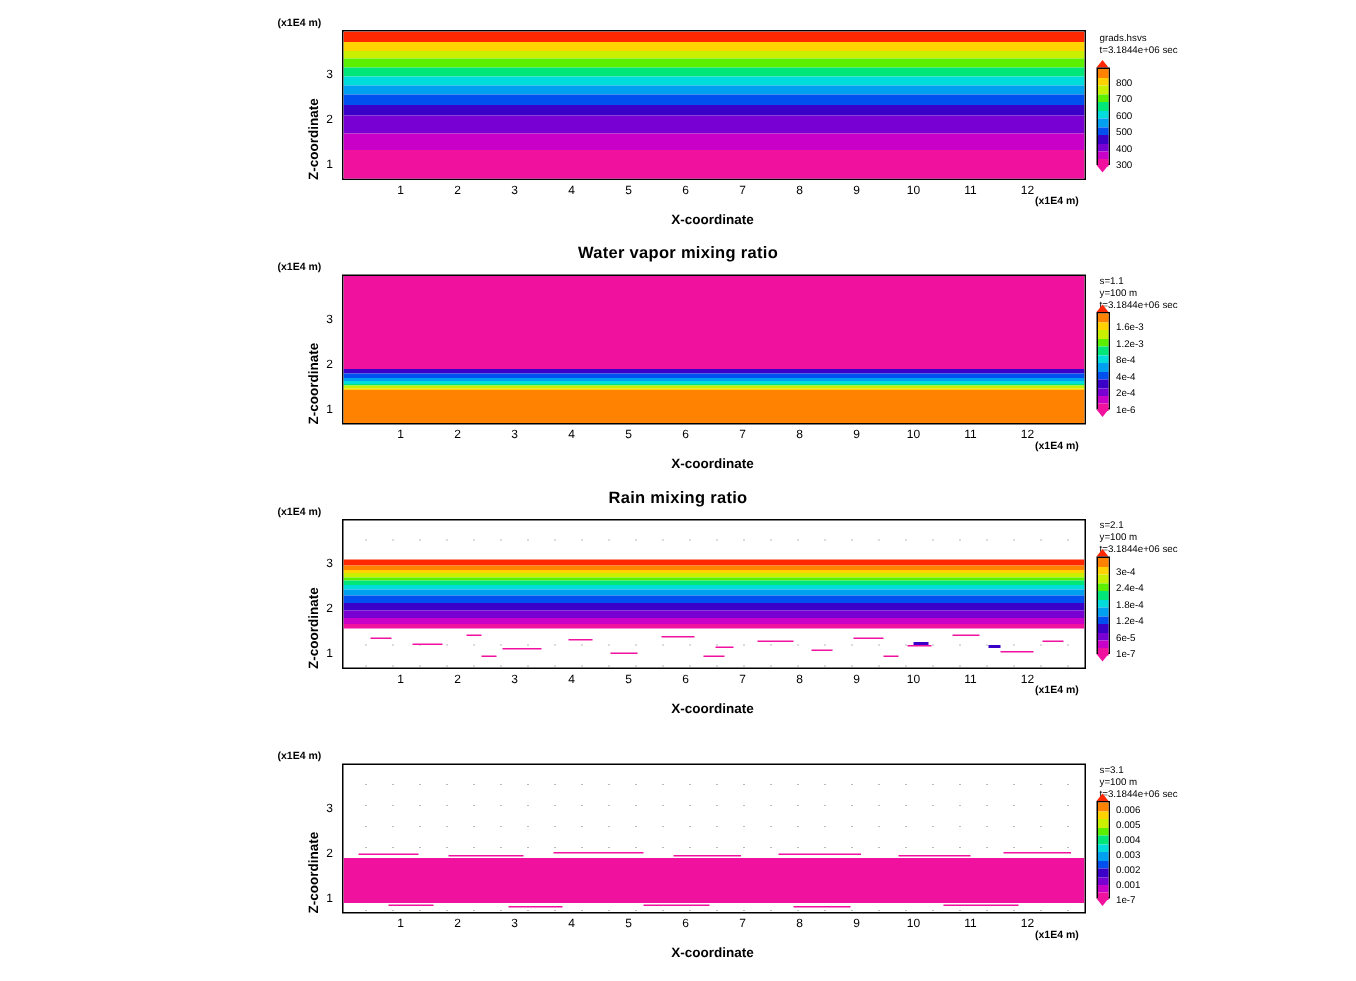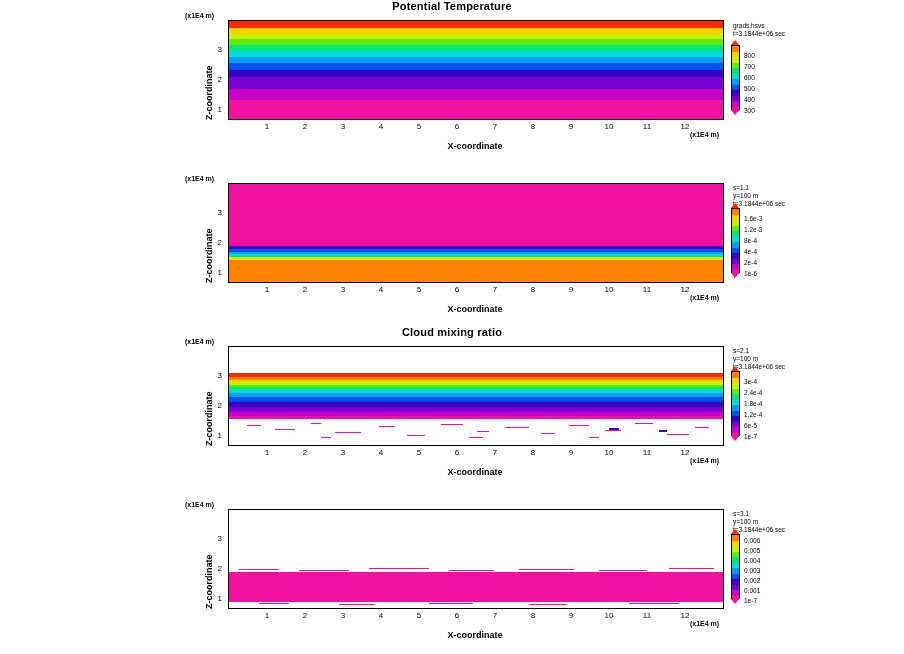--- a/index.html
+++ b/index.html
@@ -46,21 +46,20 @@
     border-left:4.5px solid transparent;border-right:4.5px solid transparent;
   }
   .speckle{position:absolute;left:0;top:0;width:100%;height:100%;}
   .sp{position:absolute;background:#f0119e;}
   .spb{position:absolute;background:#3a00c8;}
 </style>
 </head>
 <body>
 
 <div class="panel" style="top:0;height:160px;">
-  <div class="title" style="top:0px;">Potential Temperature</div>
   <div class="units-tl" style="left:185px;top:12px;">(x1E4 m)</div>
   <div class="ylabel" style="left:204px;top:120px;">Z-coordinate</div>
 
   <div class="ytick" style="left:208px;top:105px;">1</div>
   <div class="ytick" style="left:208px;top:75px;">2</div>
   <div class="ytick" style="left:208px;top:45px;">3</div>
 
   <div class="plotbox" style="left:228px;top:20px;width:496px;height:100px;">
     <div class="bands">
       <div class="band" style="top:0px;height:7px;background:#ff2800;"></div>
@@ -115,20 +114,21 @@
   <div class="arrow-dn" style="left:731px;top:110px;border-top:5px solid #f0119e;"></div>
   <div class="cbl" style="left:744px;top:52px;">800</div>
   <div class="cbl" style="left:744px;top:63px;">700</div>
   <div class="cbl" style="left:744px;top:74px;">600</div>
   <div class="cbl" style="left:744px;top:85px;">500</div>
   <div class="cbl" style="left:744px;top:96px;">400</div>
   <div class="cbl" style="left:744px;top:107px;">300</div>
 </div>
 
 <div class="panel" style="top:163px;height:160px;">
+  <div class="title" style="top:0px;">Water vapor mixing ratio</div>
   <div class="units-tl" style="left:185px;top:12px;">(x1E4 m)</div>
   <div class="ylabel" style="left:204px;top:120px;">Z-coordinate</div>
 
   <div class="ytick" style="left:208px;top:105px;">1</div>
   <div class="ytick" style="left:208px;top:75px;">2</div>
   <div class="ytick" style="left:208px;top:45px;">3</div>
 
   <div class="plotbox" style="left:228px;top:20px;width:496px;height:100px;">
     <div class="bands">
       <div class="band" style="top:0px;height:62px;background:#f0119e;"></div>
@@ -181,21 +181,21 @@
   <div class="arrow-dn" style="left:731px;top:110px;border-top:5px solid #f0119e;"></div>
   <div class="cbl" style="left:744px;top:52px;">1.6e-3</div>
   <div class="cbl" style="left:744px;top:63px;">1.2e-3</div>
   <div class="cbl" style="left:744px;top:74px;">8e-4</div>
   <div class="cbl" style="left:744px;top:85px;">4e-4</div>
   <div class="cbl" style="left:744px;top:96px;">2e-4</div>
   <div class="cbl" style="left:744px;top:107px;">1e-6</div>
 </div>
 
 <div class="panel" style="top:326px;height:160px;">
-  <div class="title" style="top:0px;">Cloud mixing ratio</div>
+  <div class="title" style="top:0px;">Rain mixing ratio</div>
   <div class="units-tl" style="left:185px;top:12px;">(x1E4 m)</div>
   <div class="ylabel" style="left:204px;top:120px;">Z-coordinate</div>
 
   <div class="ytick" style="left:208px;top:105px;">1</div>
   <div class="ytick" style="left:208px;top:75px;">2</div>
   <div class="ytick" style="left:208px;top:45px;">3</div>
 
   <div class="plotbox" style="left:228px;top:20px;width:496px;height:100px;">
     <div class="dotgrid"></div>
     <div class="bands">

